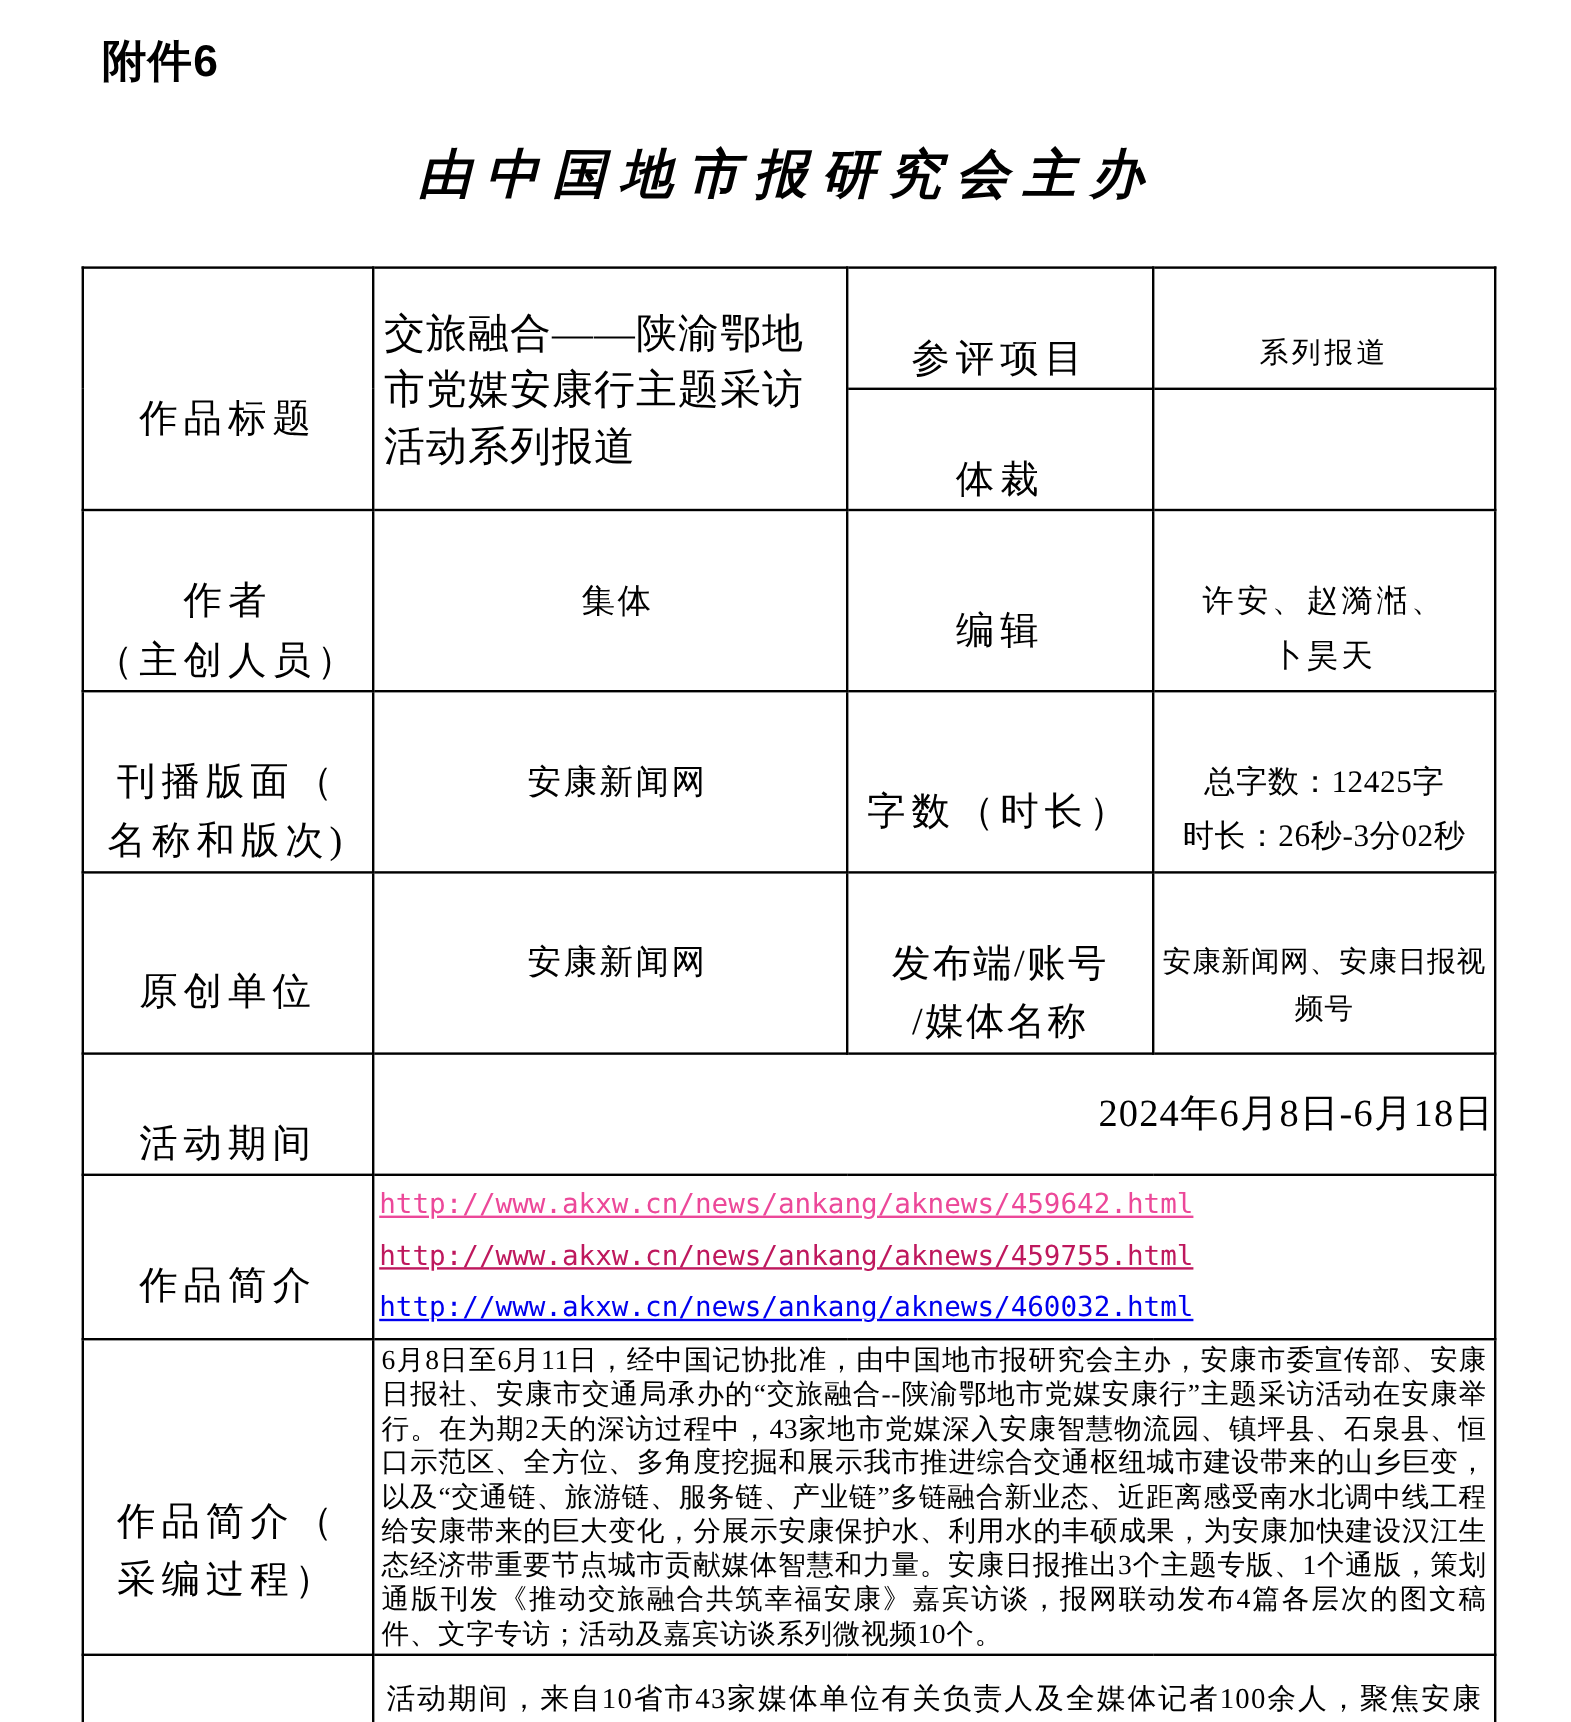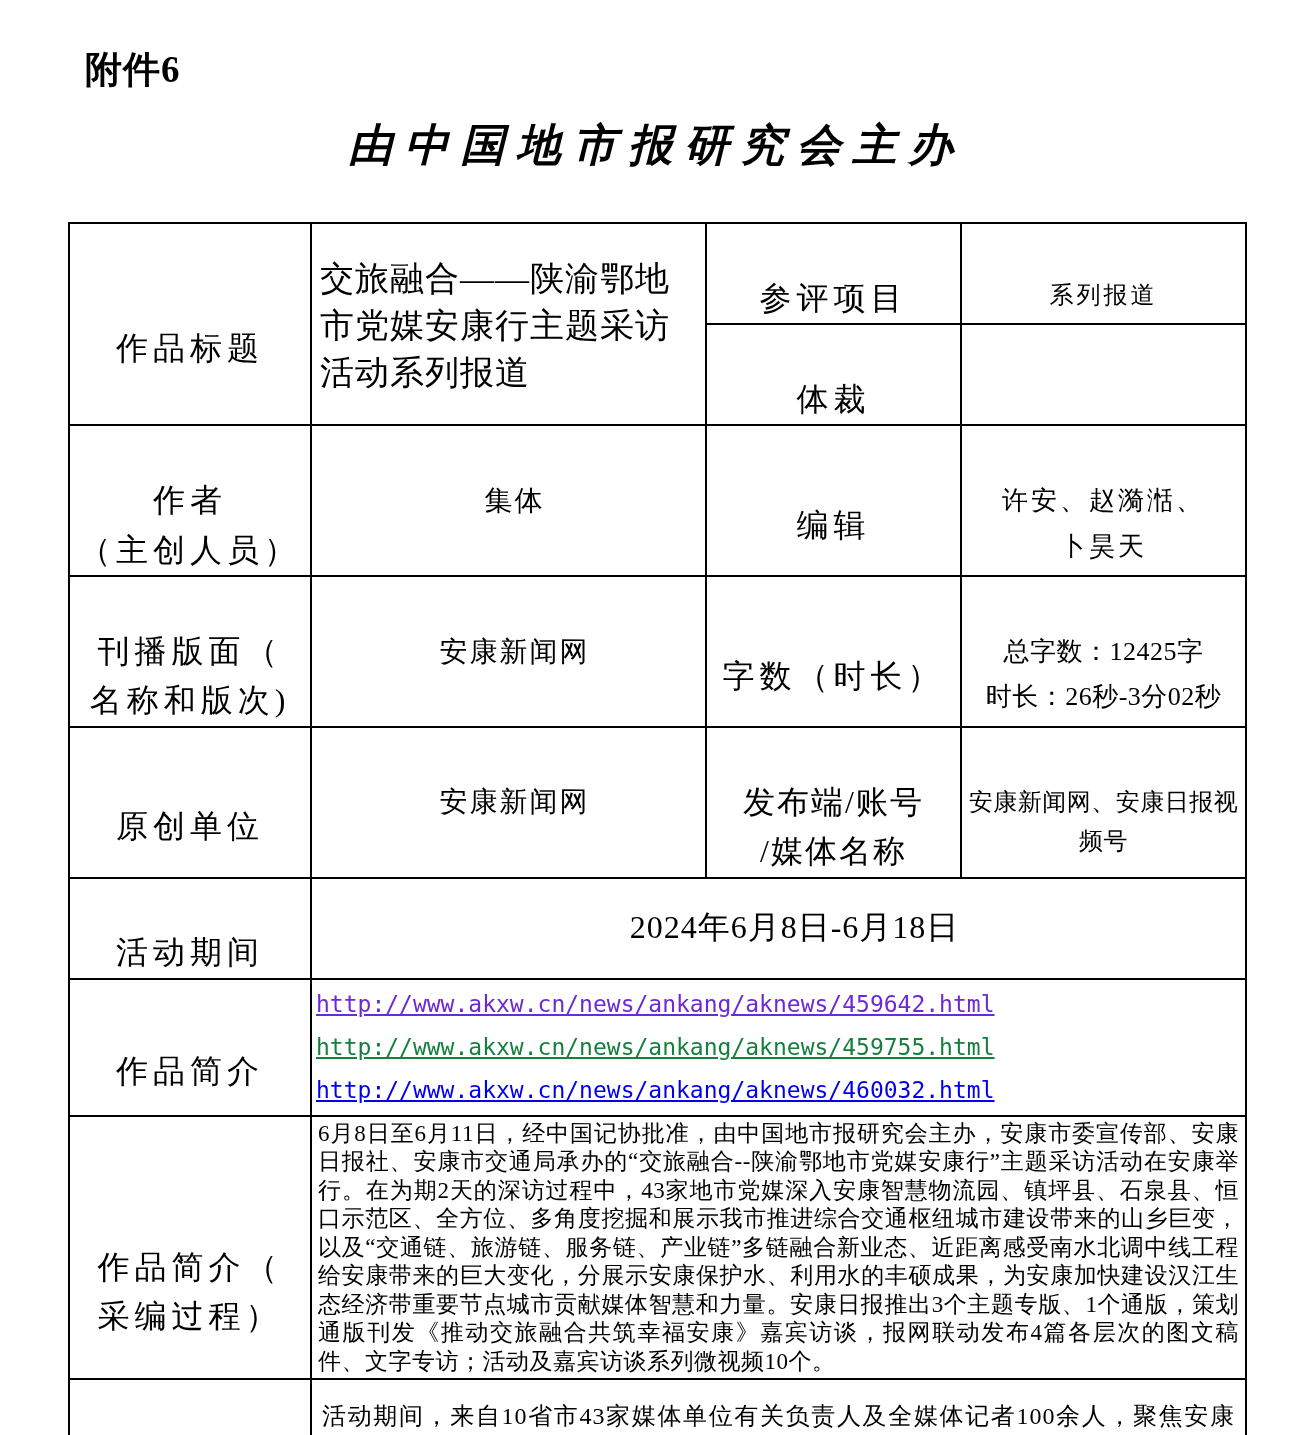--- a/index.html
+++ b/index.html
@@ -10,25 +10,24 @@
     height: 1435px;
     background: #ffffff;
     font-family: "Liberation Serif", serif;
     color: #000000;
     overflow: hidden;
   }
   .attachment {
     position: absolute;
     left: 85px;
     top: 26px;
-    font-family: Liberation Serif, serif;
+    font-family: Liberation Sans, sans-serif;
     font-weight: bold;
     font-size: 37px;
     letter-spacing: 1px;
-    margin-top: 19px;
   }
   .doc-title {
     position: absolute;
     left: 68px;
     top: 116px;
     width: 1177px;
     text-align: center;
     font-family: "DejaVu Serif", serif;
     font-style: italic;
     font-weight: bold;
@@ -72,21 +71,21 @@
   }
   .val-center {
     text-align: center;
     font-size: 24px;
     letter-spacing: 3px;
     white-space: pre-line;
     line-height: 1.8;
   }
   .val-center-lg { font-size: 26px; line-height: 1.75; }
   .date-val {
-    text-align: center;
+    text-align: right;
     padding-left: 32px;
     font-size: 32px;
     letter-spacing: 1px;
   }
   .url-cell {
     vertical-align: middle;
     text-align: left;
     padding: 6px 4px 6px 4px;
   }
   .url-link {
@@ -222,22 +221,22 @@
       <td colspan="3" class="date-val">
         <span>2024年6月8日-6月18日</span>
       </td>
     </tr>
 
     <tr style="height:137px">
       <td class="lbl">
         <span>作品简介</span>
       </td>
       <td colspan="3" class="url-cell">
-        <a href="#" class="url-link" style="color: #6d28d9;">http://www.akxw.cn/news/ankang/aknews/459642.html</a>
-        <a href="#" class="url-link" style="color: #15803d;">http://www.akxw.cn/news/ankang/aknews/459755.html</a>
+        <a href="#" class="url-link" style="color: #ec4899;">http://www.akxw.cn/news/ankang/aknews/459642.html</a>
+        <a href="#" class="url-link" style="color: #be185d;">http://www.akxw.cn/news/ankang/aknews/459755.html</a>
         <a href="#" class="url-link" style="margin-top: 14px; color: rgb(0, 0, 238);">http://www.akxw.cn/news/ankang/aknews/460032.html</a>
       </td>
     </tr>
 
     <tr style="height:258px">
       <td class="lbl lbl-top">
         <span>作品简介（
 采编过程）</span>
       </td>
       <td colspan="3" class="para-cell-1">

